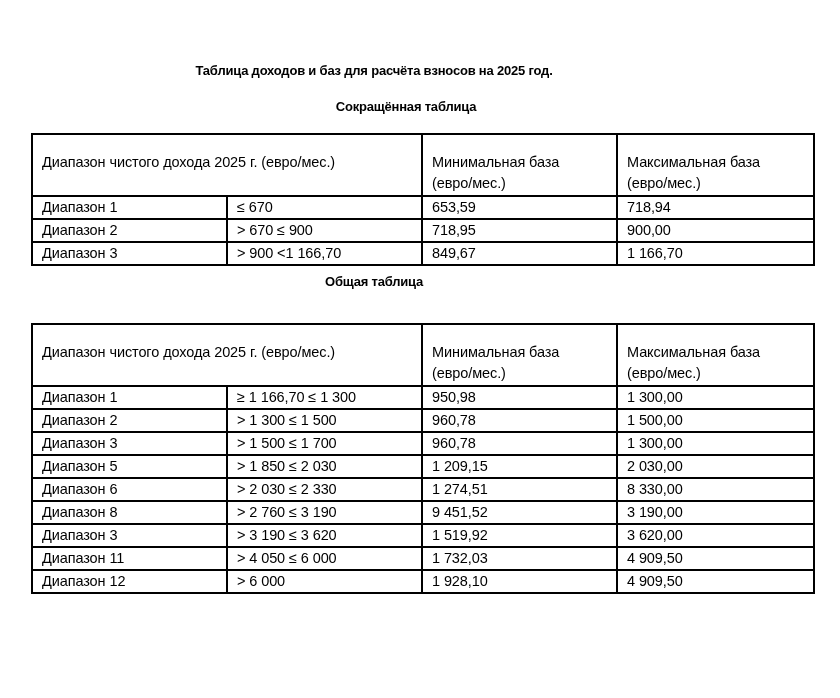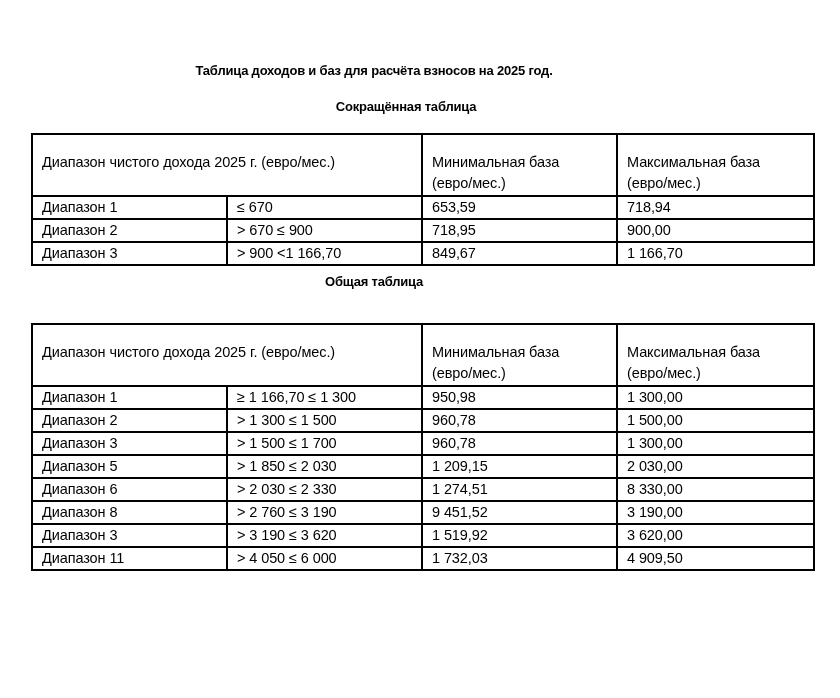--- a/index.html
+++ b/index.html
@@ -171,14 +171,20 @@
       <td>&gt; 3 190 ≤ 3 620</td>
       <td>1 519,92</td>
       <td>3 620,00</td>
     </tr>
     <tr class="row">
       <td>Диапазон 11</td>
       <td>&gt; 4 050 ≤ 6 000</td>
       <td>1 732,03</td>
       <td>4 909,50</td>
     </tr>
+    <tr class="row">
+      <td>Диапазон 12</td>
+      <td>&gt; 6 000</td>
+      <td>1 928,10</td>
+      <td>4 909,50</td>
+    </tr>
   </tbody>
 </table>
 
 </body></html>

